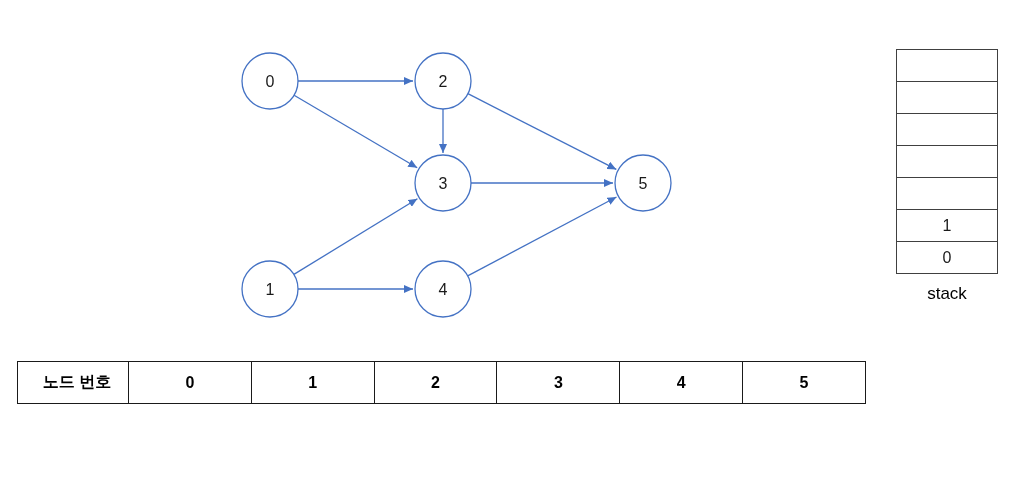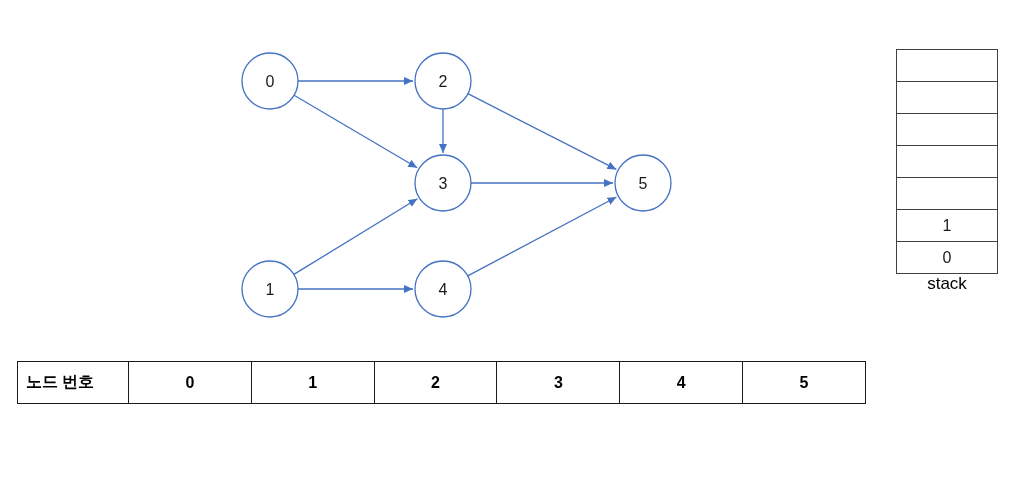--- a/index.html
+++ b/index.html
@@ -39,21 +39,21 @@
     align-items: center;
     justify-content: center;
     font-size: 16px;
     color: #1a1a1a;
     background: #ffffff;
   }
   .stack-cell:first-child { margin-top: 0; }
   .stack-label {
     position: absolute;
     left: 896px;
-    top: 274px;
+    top: 284px;
     width: 102px;
     text-align: center;
     font-size: 17px;
     color: #000000;
   }
   
   table.indegree {
     position: absolute;
     left: 17px;
     top: 361px;
@@ -68,23 +68,22 @@
     color: #000000;
     background: #ffffff;
     padding: 0;
   }
   table.indegree col.first { width: 111px; }
   table.indegree tr.hdr  { height: 42px; }
   table.indegree tr.body { height: 43px; }
   table.indegree th { font-weight: bold; }
   table.indegree td { font-weight: normal; }
   table.indegree .rowlabel {
-    text-align: left;
+    text-align: center;
     padding-left: 8px;
-    font-family: Liberation Serif, serif;
   }
 </style>
 </head>
 <body>
 
 <div class="canvas">
 
   <svg id="graph" viewBox="0 0 760 350">
       <defs>
         <marker id="arrow" viewBox="0 0 10 8" refX="9" refY="4" markerWidth="10" markerHeight="8" orient="auto" markerUnits="userSpaceOnUse">

